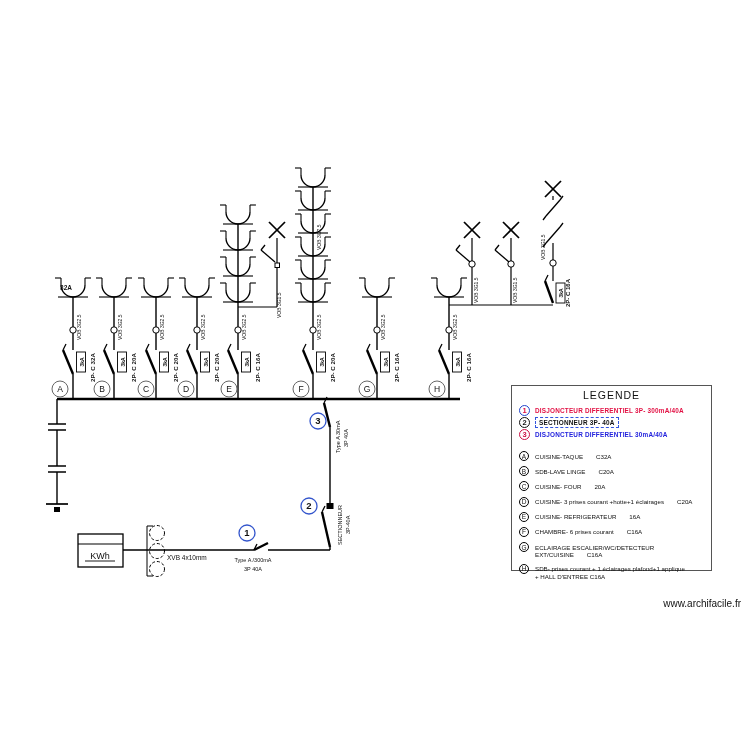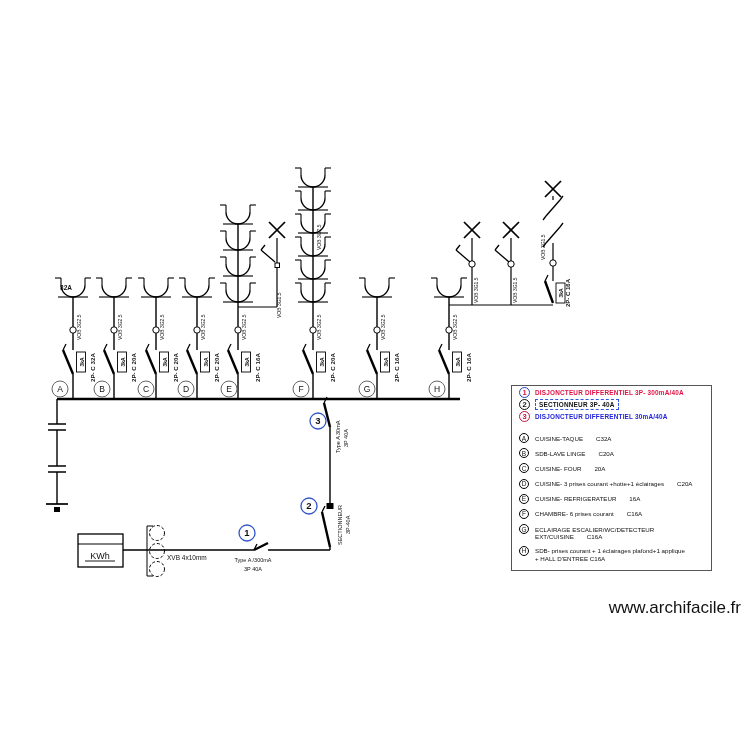--- a/index.html
+++ b/index.html
@@ -13,21 +13,21 @@
   .lg-num{width:11px;height:11px;min-width:11px;border-radius:50%;border:1.4px solid #000;
           display:flex;align-items:center;justify-content:center;font-size:7.5px;font-weight:bold;box-sizing:border-box;}
   .lg-text{font-size:6.4px;font-weight:bold;letter-spacing:.2px;}
   .lg-boxed{border:1px dashed #3355dd;padding:1px 3px;}
   .letters{margin-top:11px;}
   .lt-row{display:flex;align-items:flex-start;gap:6px;margin:0 0 5.2px 7px;}
   .lt-circ{width:10px;height:10px;min-width:10px;border-radius:50%;border:1px solid #000;
            display:flex;align-items:center;justify-content:center;font-size:6.5px;margin-top:0px;box-sizing:border-box;}
   .lt-label{font-size:6.2px;line-height:7.5px;padding-top:1.5px;}
   .lt-rating{margin-left:13px;}
-  .watermark{position:absolute;top:598px;right:9px;font-size:17px;color:#111;}
+  .watermark{position:absolute;top:598px;right:9px;font-size:10px;color:#111;}
 </style>
 </head>
 <body>
 
 <div id="canvas">
   <svg id="diagram" width="750" height="750" viewBox="0 0 750 750">
       <g>
         <line x1="57" y1="399" x2="460" y2="399" stroke="#000" stroke-width="2.4"></line>
         <g>
           <line x1="57" y1="399" x2="57" y2="424" stroke="#000" stroke-width="1.4"></line>
@@ -413,20 +413,21 @@
             <circle cx="157" cy="533" r="7.5" fill="none" stroke="#000" stroke-width="1" stroke-dasharray="3,2"></circle>
             <circle cx="157" cy="551" r="7.5" fill="none" stroke="#000" stroke-width="1" stroke-dasharray="3,2"></circle>
             <circle cx="157" cy="569" r="7.5" fill="none" stroke="#000" stroke-width="1" stroke-dasharray="3,2"></circle>
           </g>
           <text x="0" y="0" font-size="6.5" text-anchor="start" transform="translate(167,560)" font-weight="normal" fill="#111">XVB 4x10mm</text>
         </g>
       </g>
     </svg>
 
   <div class="legend">
+    <div class="legend-title">LEGENDE</div>
     <div id="legend-numbered">
         <div class="lg-row">
           <div class="lg-num" style="border-color: rgb(34, 68, 204); color: rgb(226, 17, 68);">1</div>
           <div class="lg-text" style="color: rgb(226, 17, 68);">DISJONCTEUR DIFFERENTIEL 3P- 300mA/40A</div>
         </div>
         <div class="lg-row">
           <div class="lg-num" style="border-color: rgb(17, 17, 17); color: rgb(17, 17, 17);">2</div>
           <div class="lg-text lg-boxed" style="color: rgb(17, 17, 17);">SECTIONNEUR 3P- 40A</div>
         </div>
         <div class="lg-row">

